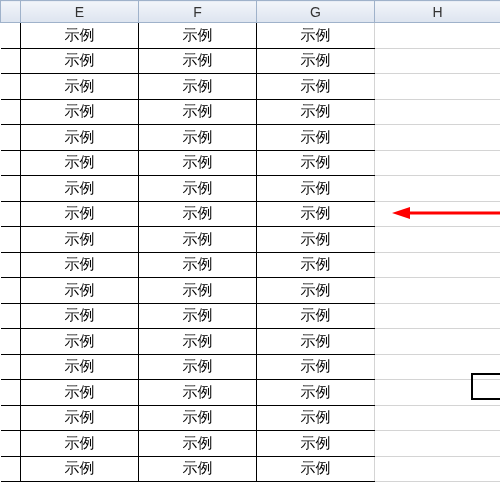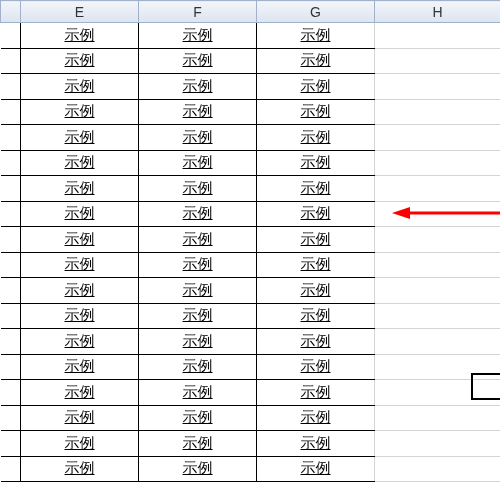--- a/index.html
+++ b/index.html
@@ -23,21 +23,20 @@
     color: #000;
     text-align: center;
     vertical-align: middle;
     background: #fff;
   }
   td.data {
     border-top: 1px solid #000;
     border-bottom: 1px solid #000;
     border-left: 1px solid #000;
     border-right: 1px solid #000;
-    text-decoration: underline;
   }
   
   td.leftstub {
     border-top: 1px solid #000;
     border-bottom: 1px solid #000;
     border-right: 1px solid #000;
   }
   
   td.printedge { border-right: 1px dashed #555; }
   

